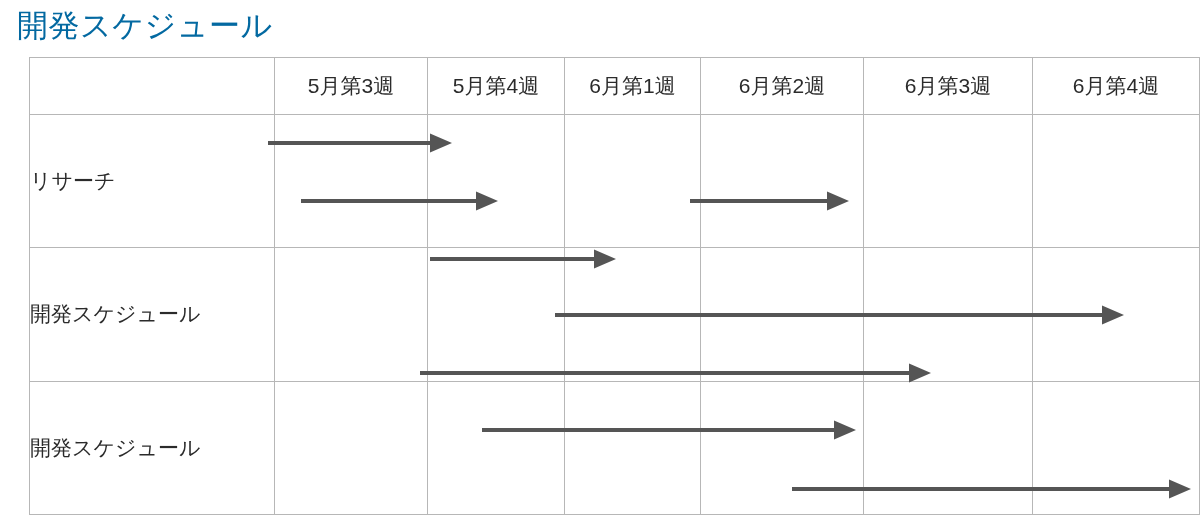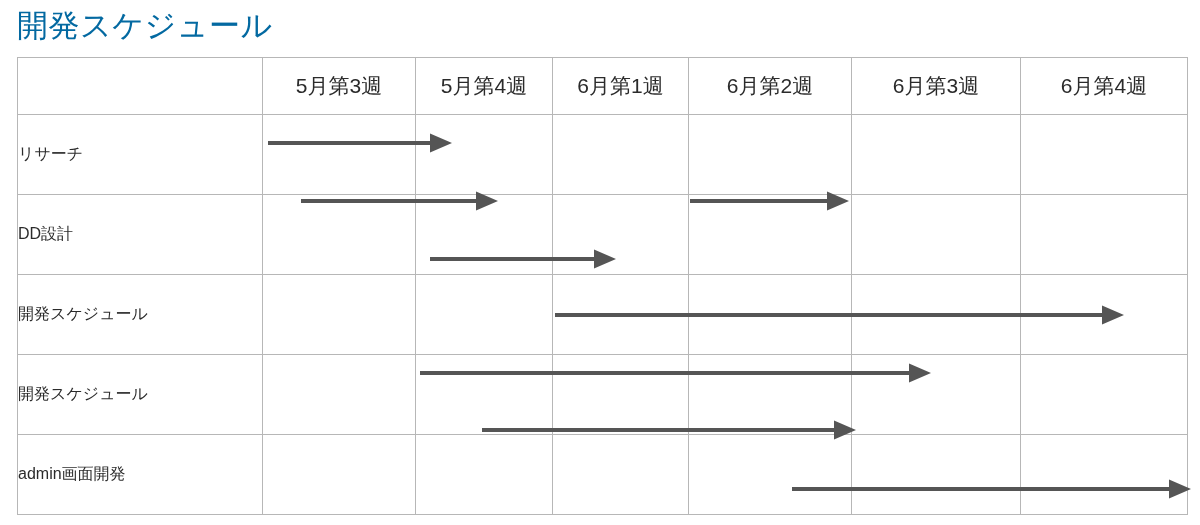--- a/index.html
+++ b/index.html
@@ -25,21 +25,21 @@
     font-size: 31px;
     font-weight: 400;
     color: #0369a1;
     letter-spacing: 0.5px;
     white-space: nowrap;
   }
 
   
   #gantt-wrap {
     position: absolute;
-    left: 17px;
+    left: 29px;
     top: 57px;
     width: 1170px;
     height: 458px;
   }
 
   table.gantt {
     border-collapse: collapse;
     table-layout: fixed;
     width: 1170px;
     height: 458px;
@@ -69,21 +69,21 @@
     font-size: 21px;
     color: #2b2b2b;
     text-align: center;
     vertical-align: middle;
     font-weight: 400;
     white-space: nowrap;
   }
   th.corner-head { background: #ffffff; }
 
   td.task-name {
-    font-size: 16px;
+    font-size: 21px;
     color: #2b2b2b;
     text-align: left;
     vertical-align: middle;
     padding-left: 14px;
     white-space: nowrap;
   }
   td.bar-cell { position: relative; }
 
   
   #arrow-layer {
@@ -126,48 +126,30 @@
       <tr class="task-row">
         <td class="task-name">リサーチ</td>
         <td class="bar-cell"></td>
         <td class="bar-cell"></td>
         <td class="bar-cell"></td>
         <td class="bar-cell"></td>
         <td class="bar-cell"></td>
         <td class="bar-cell"></td>
       </tr>
       <tr class="task-row">
-        <td class="task-name">DD設計</td>
-        <td class="bar-cell"></td>
-        <td class="bar-cell"></td>
-        <td class="bar-cell"></td>
-        <td class="bar-cell"></td>
-        <td class="bar-cell"></td>
-        <td class="bar-cell"></td>
-      </tr>
-      <tr class="task-row">
         <td class="task-name">開発スケジュール</td>
         <td class="bar-cell"></td>
         <td class="bar-cell"></td>
         <td class="bar-cell"></td>
         <td class="bar-cell"></td>
         <td class="bar-cell"></td>
         <td class="bar-cell"></td>
       </tr>
       <tr class="task-row">
         <td class="task-name">開発スケジュール</td>
-        <td class="bar-cell"></td>
-        <td class="bar-cell"></td>
-        <td class="bar-cell"></td>
-        <td class="bar-cell"></td>
-        <td class="bar-cell"></td>
-        <td class="bar-cell"></td>
-      </tr>
-      <tr class="task-row">
-        <td class="task-name">admin画面開発</td>
         <td class="bar-cell"></td>
         <td class="bar-cell"></td>
         <td class="bar-cell"></td>
         <td class="bar-cell"></td>
         <td class="bar-cell"></td>
         <td class="bar-cell"></td>
       </tr>
     </tbody>
   </table>
 </div>

